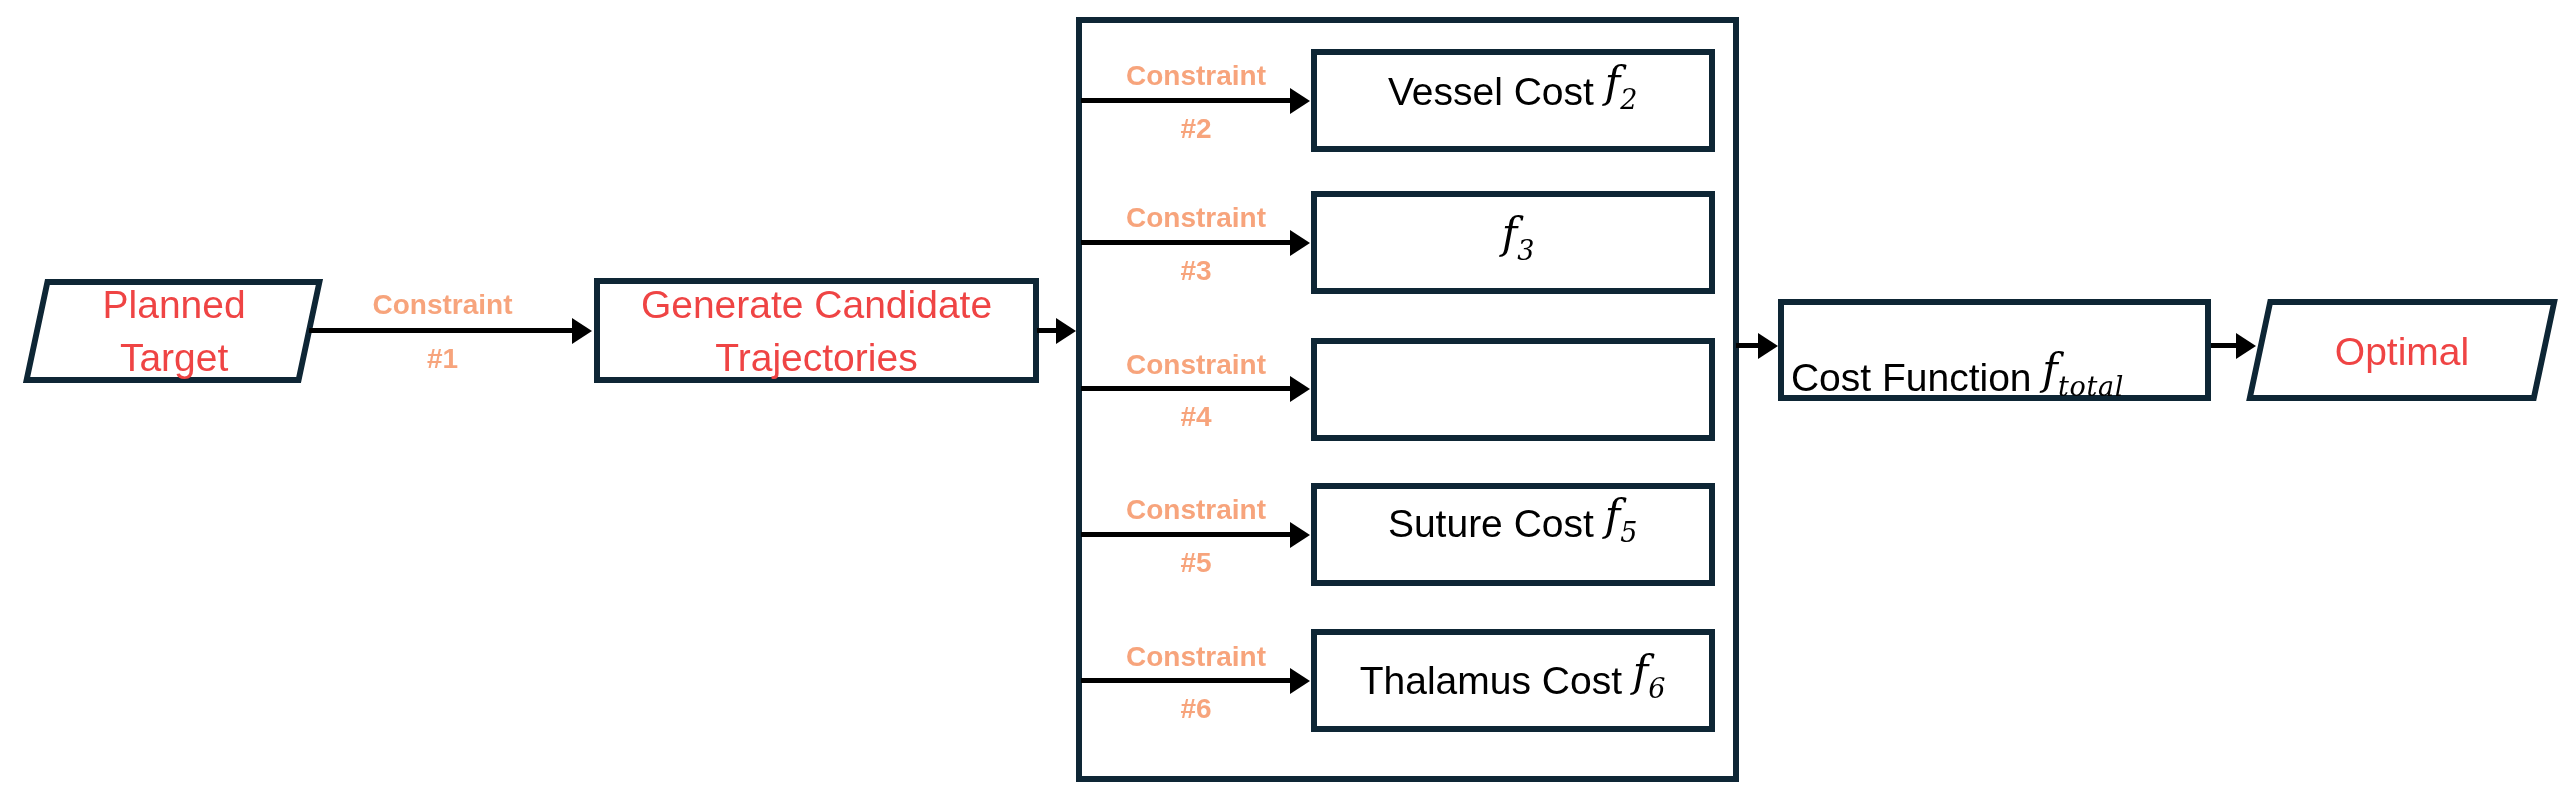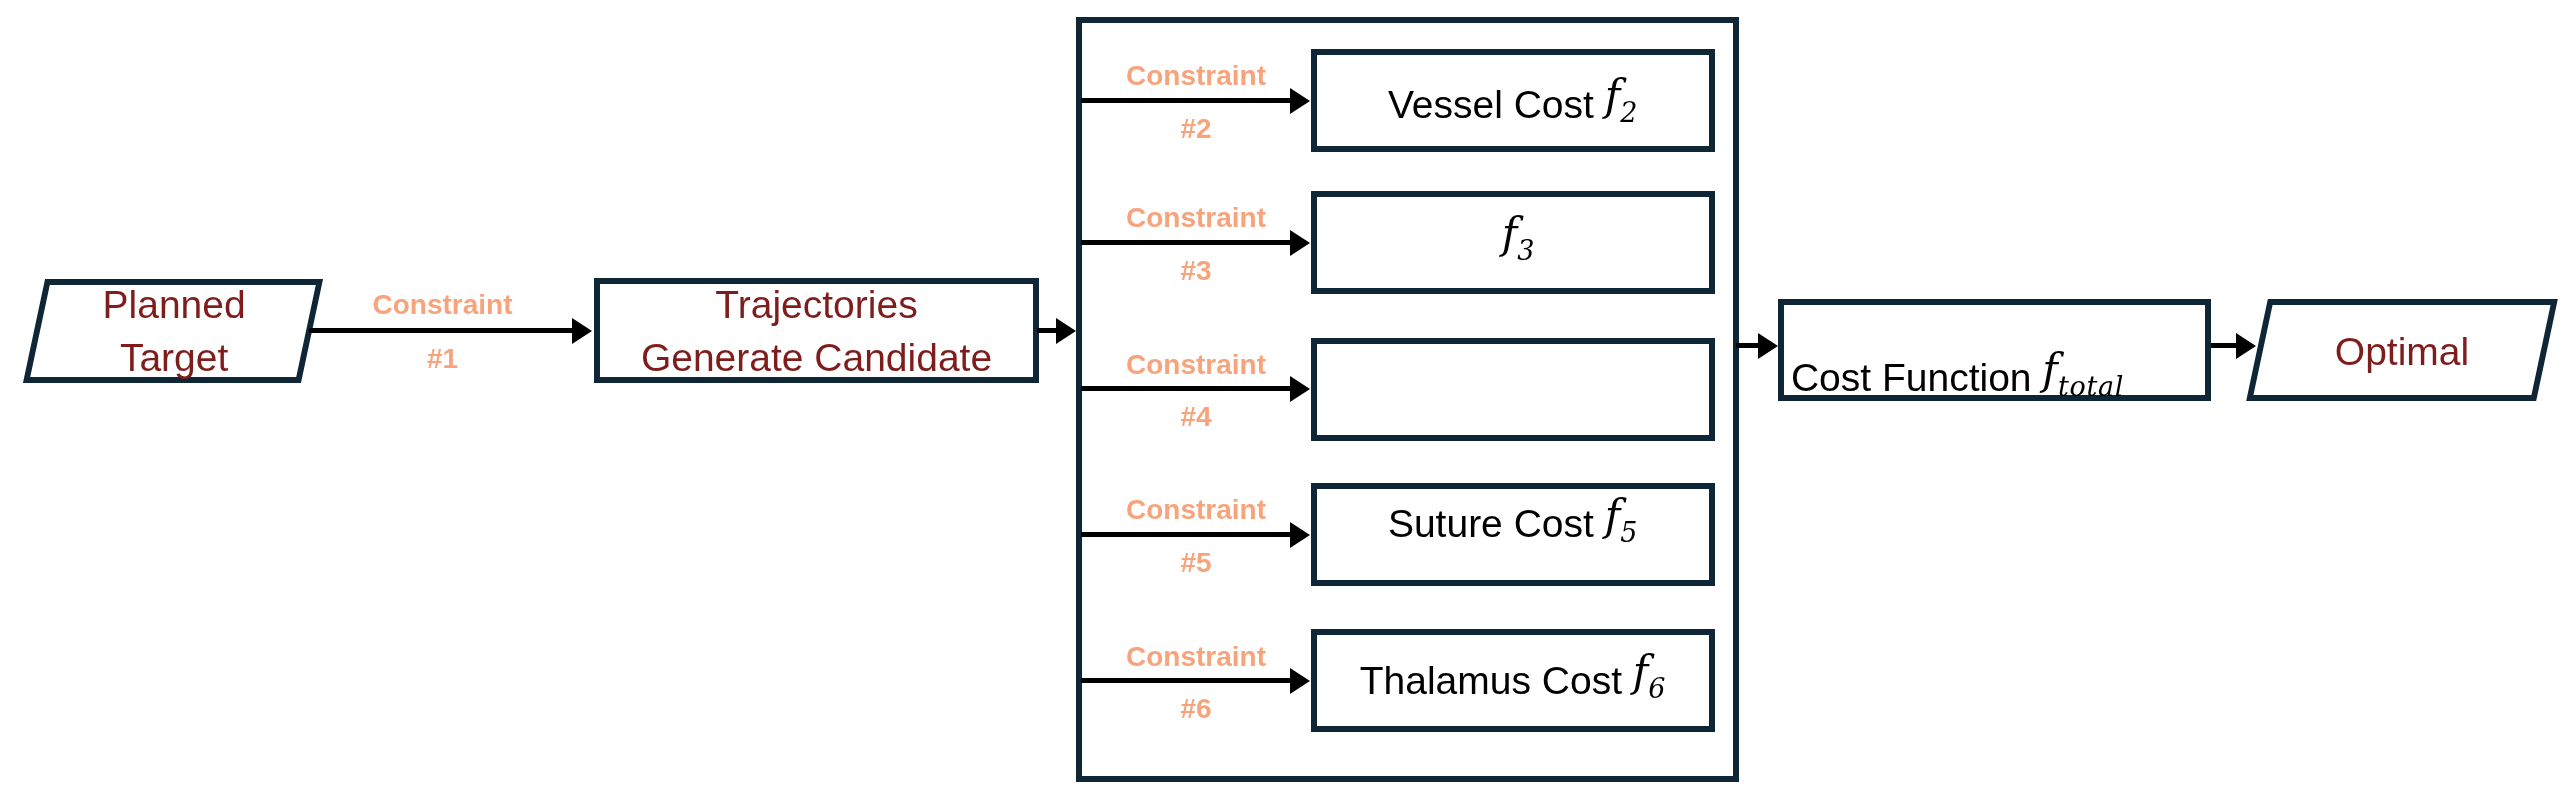--- a/index.html
+++ b/index.html
@@ -9,21 +9,21 @@
   }
   .rect{
     position:absolute;background:#ffffff;border:6.8px solid #0e2635;box-sizing:border-box;
   }
   .pgram{
     position:absolute;background:#ffffff;border:6.8px solid #0e2635;box-sizing:border-box;
     transform:skewX(-12deg);
   }
   .label{
     position:absolute;display:flex;flex-direction:column;align-items:center;justify-content:center;
-    text-align:center;font-size:39px;line-height:53px;color:#7f1d1d;
+    text-align:center;font-size:39px;line-height:53px;color:#ef4444;
   }
   .label-row{
     position:absolute;display:flex;flex-direction:row;align-items:center;justify-content:center;
     text-align:center;font-size:39px;color:#000;white-space:nowrap;
   }
   .mf{
     font-family:"DejaVu Serif",serif;font-style:italic;font-size:42px;margin-left:10.8px;line-height:0;
   }
   .mf sub{
     font-family:"DejaVu Serif",serif;font-style:italic;font-size:27px;line-height:0;
@@ -52,33 +52,33 @@
     <span>Planned</span>
     <span>Target</span>
   </div>
 
   <div class="arrow" style="left:309px;top:328px;width:263px;"></div>
   <div class="clabel" style="left:304px;top:286px;width:277px;">Constraint</div>
   <div class="clabel" style="left:304px;top:340px;width:277px;">#1</div>
 
   <div class="rect" style="left:594px;top:278px;width:445px;height:105px;"></div>
   <div class="label" style="left:594px;top:278px;width:445px;height:105px;">
+    <span>Generate Candidate</span>
     <span>Trajectories</span>
-    <span>Generate Candidate</span>
   </div>
 
   <div class="arrow" style="left:1037px;top:328px;width:19px;"></div>
 
   <div class="rect" style="left:1076px;top:17px;width:663px;height:765px;"></div>
 
   <div class="clabel" style="left:1081px;top:57px;width:230px;">Constraint</div>
   <div class="arrow" style="left:1081px;top:98px;width:209px;"></div>
   <div class="clabel" style="left:1081px;top:110px;width:230px;">#2</div>
   <div class="rect" style="left:1311px;top:49px;width:404px;height:103px;"></div>
-  <div class="label-row" style="left:1311px;top:58px;width:404px;height:93px;">
+  <div class="label-row" style="left:1311px;top:45px;width:404px;height:93px;">
     <span>Vessel Cost</span>
     <span class="mf"><i>f</i><sub>2</sub></span>
   </div>
 
   <div class="clabel" style="left:1081px;top:199px;width:230px;">Constraint</div>
   <div class="arrow" style="left:1081px;top:240px;width:209px;"></div>
   <div class="clabel" style="left:1081px;top:252px;width:230px;">#3</div>
   <div class="rect" style="left:1311px;top:191px;width:404px;height:103px;"></div>
   <div class="label-row" style="left:1311px;top:191px;width:404px;height:103px;">
     <span class="mf"><i>f</i><sub>3</sub></span>

